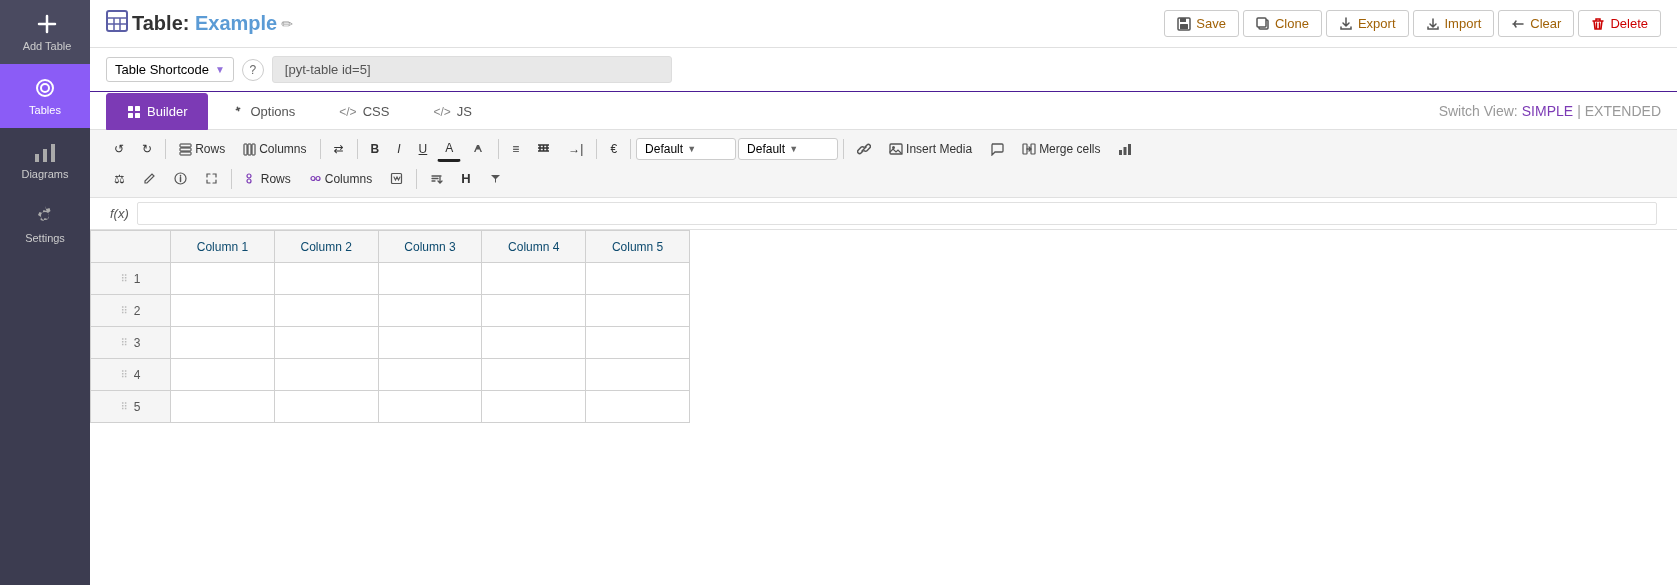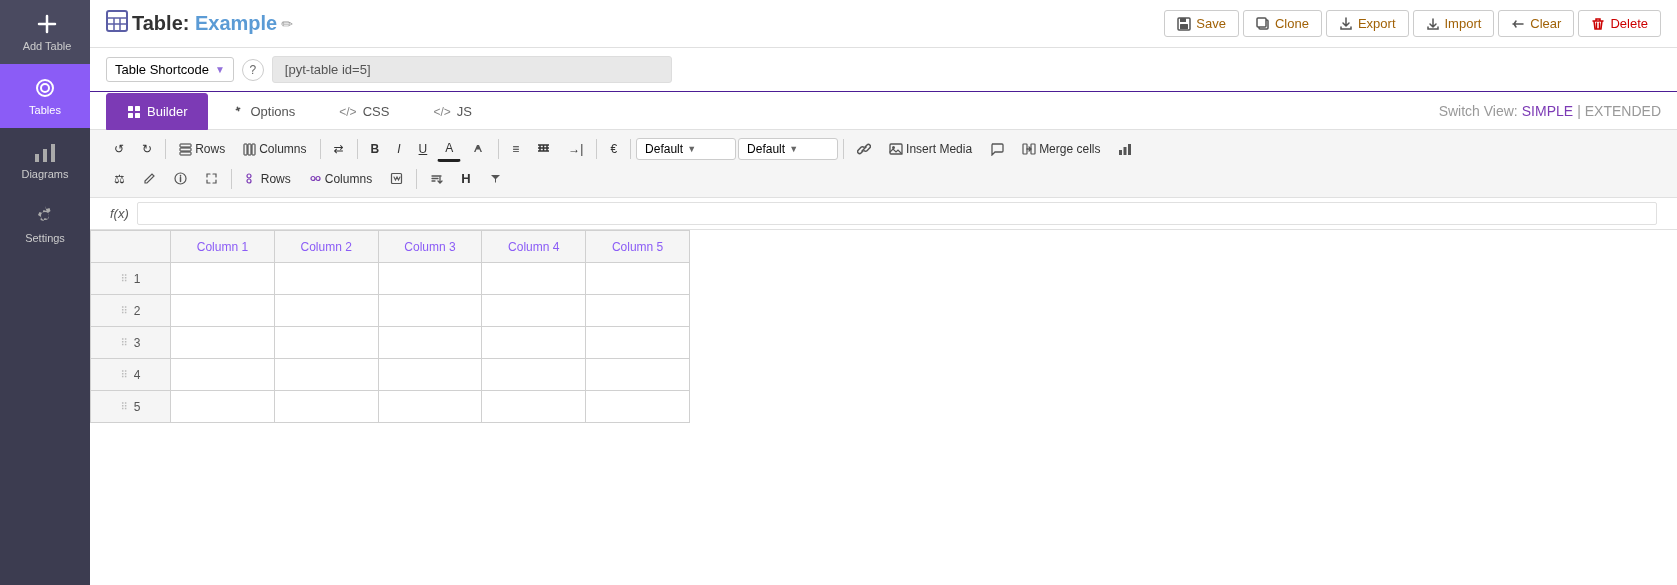--- a/index.html
+++ b/index.html
@@ -248,21 +248,21 @@
       border: 1px solid #d0d0d0;
       padding: 0;
       min-width: 80px;
       height: 32px;
     }
     .data-table th {
       background: #f5f5f5;
       font-weight: 500;
       font-size: 12px;
       text-align: center;
-      color: #8b5cf6;
+      color: #0c4a6e;
       padding: 4px 8px;
     }
     .data-table td {
       background: #fff;
     }
     .row-header {
       background: #f5f5f5 !important;
       min-width: 50px !important;
       width: 50px;
       text-align: center;

